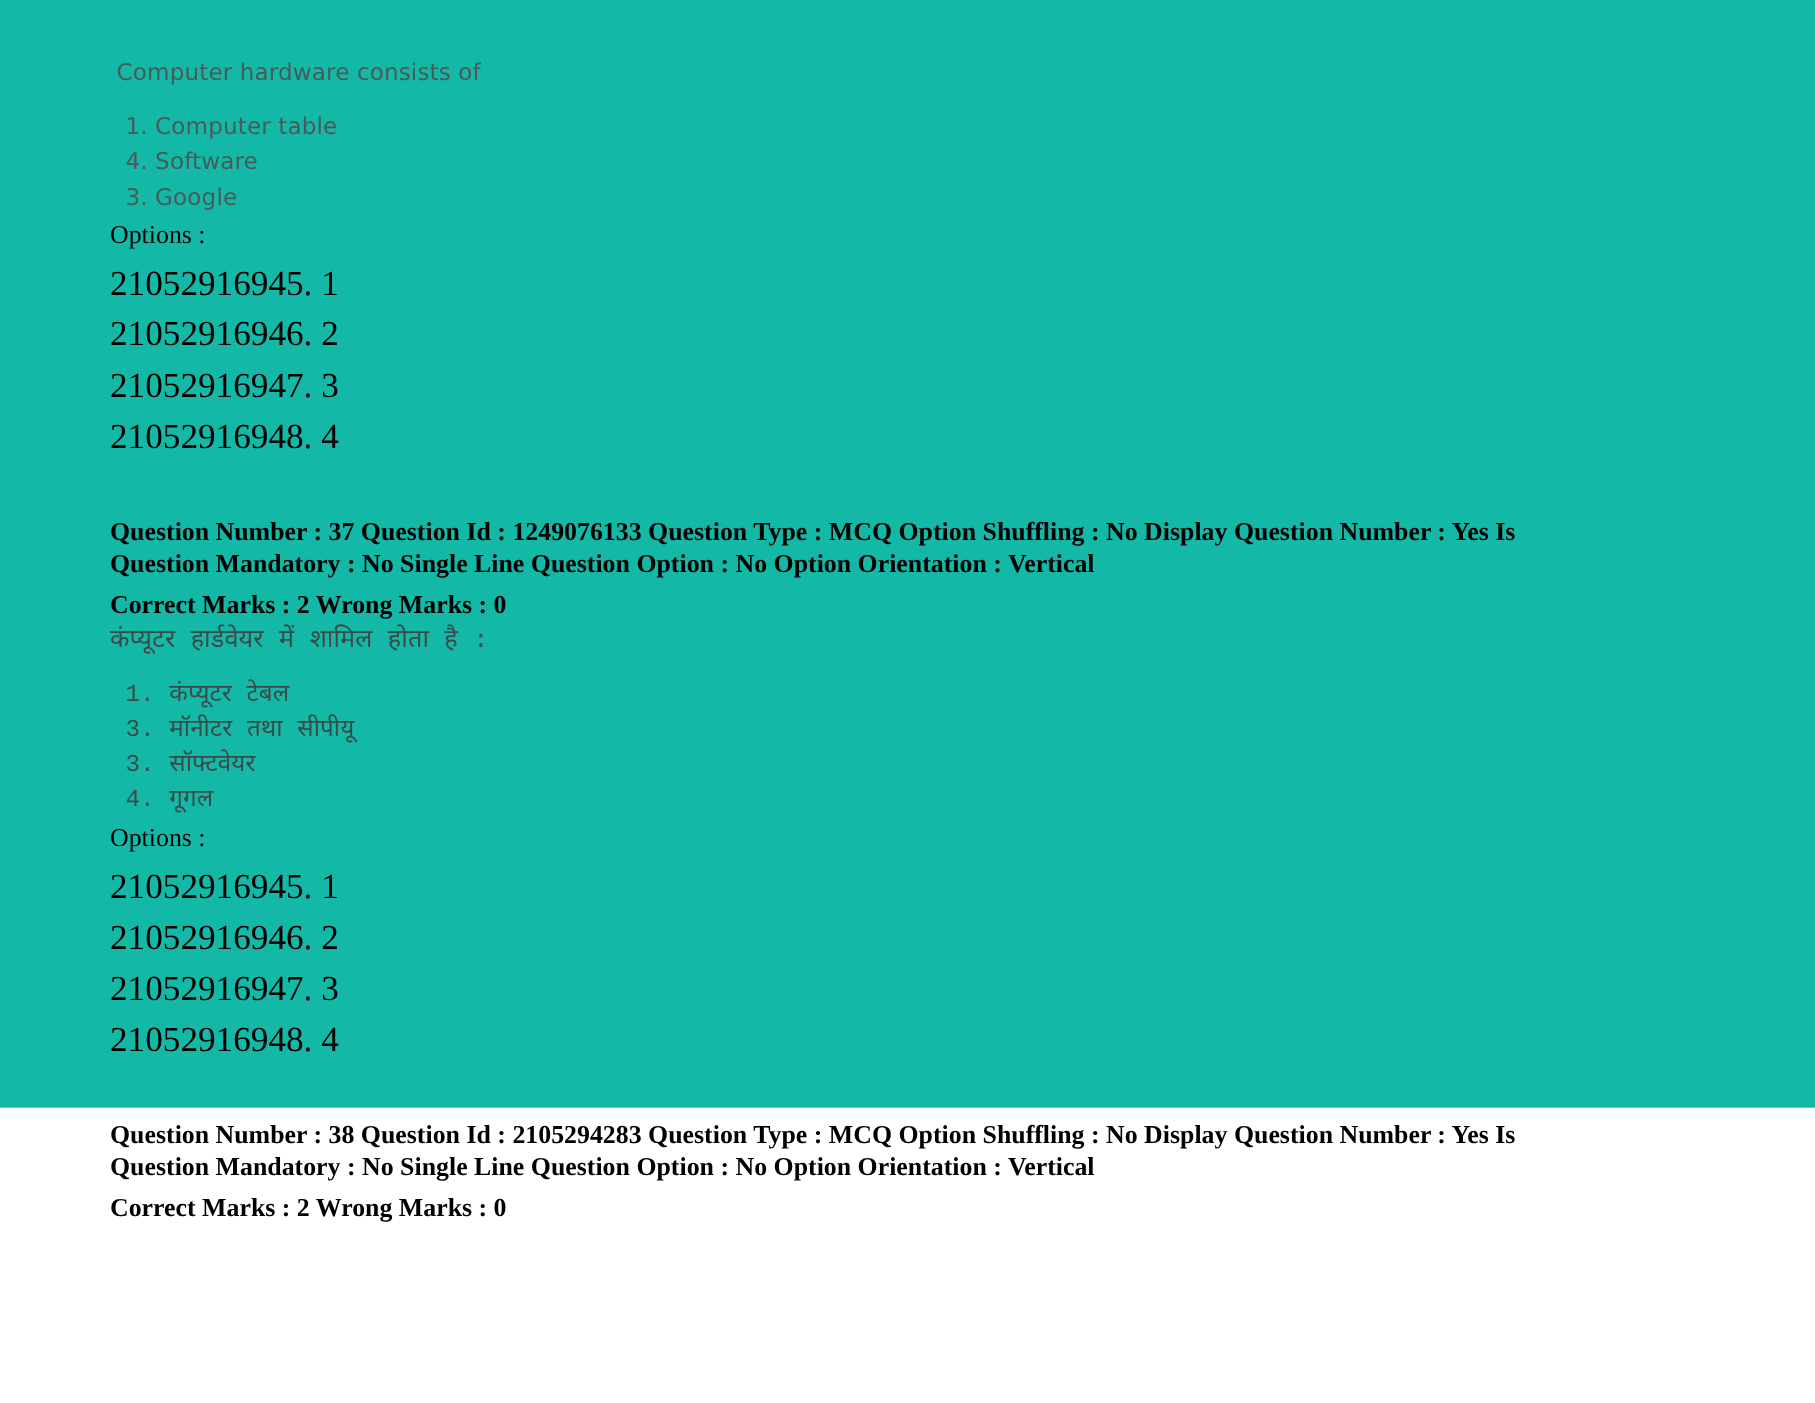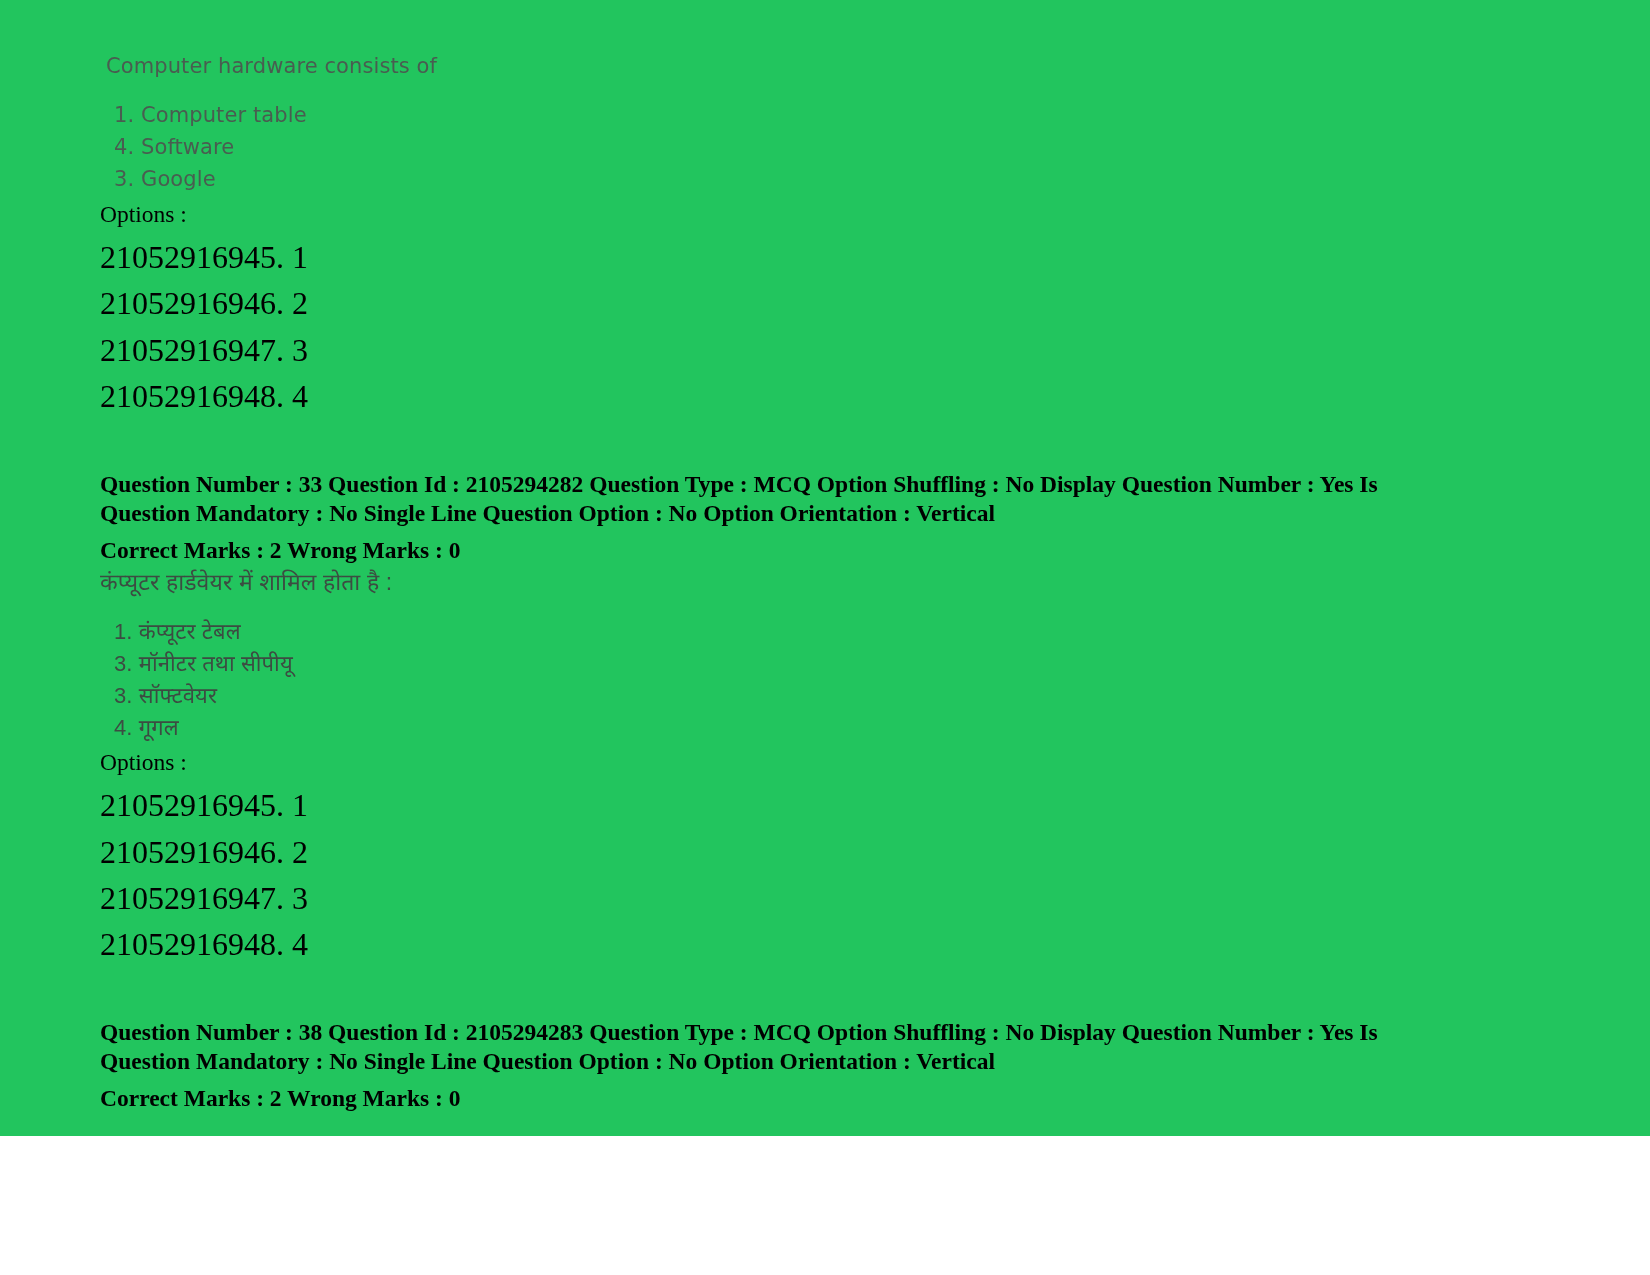--- a/index.html
+++ b/index.html
@@ -10,22 +10,22 @@
   body {
     width: 1650px;
     height: 1275px;
     font-family: "Liberation Serif", "DejaVu Serif", serif;
     color: #000000;
     overflow: hidden;
   }
   .page {
     position: relative;
     width: 1650px;
-    height: 1136px;
-    background: #22c55e;
+    height: 1007px;
+    background: #14b8a6;
     box-sizing: border-box;
     padding: 56px 40px 0 100px;
   }
 
   
   .scan {
     font-family: "DejaVu Sans", sans-serif;
     color: #4f4f4f;
     font-size: 21px;
     line-height: 1.0;
@@ -42,21 +42,21 @@
     padding: 0 0 0 14px;
   }
   .scan-list li {
     margin: 0 0 11px 0;
     font-size: 21px;
     white-space: nowrap;
   }
 
   
   .scan-hi {
-    font-family: Liberation Sans, sans-serif;
+    font-family: Liberation Mono, monospace;
     color: #3f3f3f;
     opacity: 0.9;
   }
   .scan-stem-hi {
     margin: 6px 0 0 0;
     font-size: 23px;
     line-height: 1.1;
   }
   .scan-list-hi {
     list-style: none;
@@ -133,21 +133,21 @@
       <li>21052916947. 3</li>
       <li>21052916948. 4</li>
     </ul>
   </div>
 
   <div class="gap-lg"></div>
 
   <div class="q-section">
 
     <div class="meta-block">
-      <p class="meta-line">Question Number : 33 Question Id : 2105294282 Question Type : MCQ Option Shuffling : No Display Question Number : Yes Is</p>
+      <p class="meta-line">Question Number : 37 Question Id : 1249076133 Question Type : MCQ Option Shuffling : No Display Question Number : Yes Is</p>
       <p class="meta-line">Question Mandatory : No Single Line Question Option : No Option Orientation : Vertical</p>
     </div>
 
     <p class="marks-line">Correct Marks : 2 Wrong Marks : 0</p>
 
     <div class="scan scan-hi">
       <p class="scan-stem-hi">कंप्यूटर हार्डवेयर में शामिल होता है :</p>
 
       <ul class="scan-list-hi">
         <li>1. कंप्यूटर टेबल</li>

